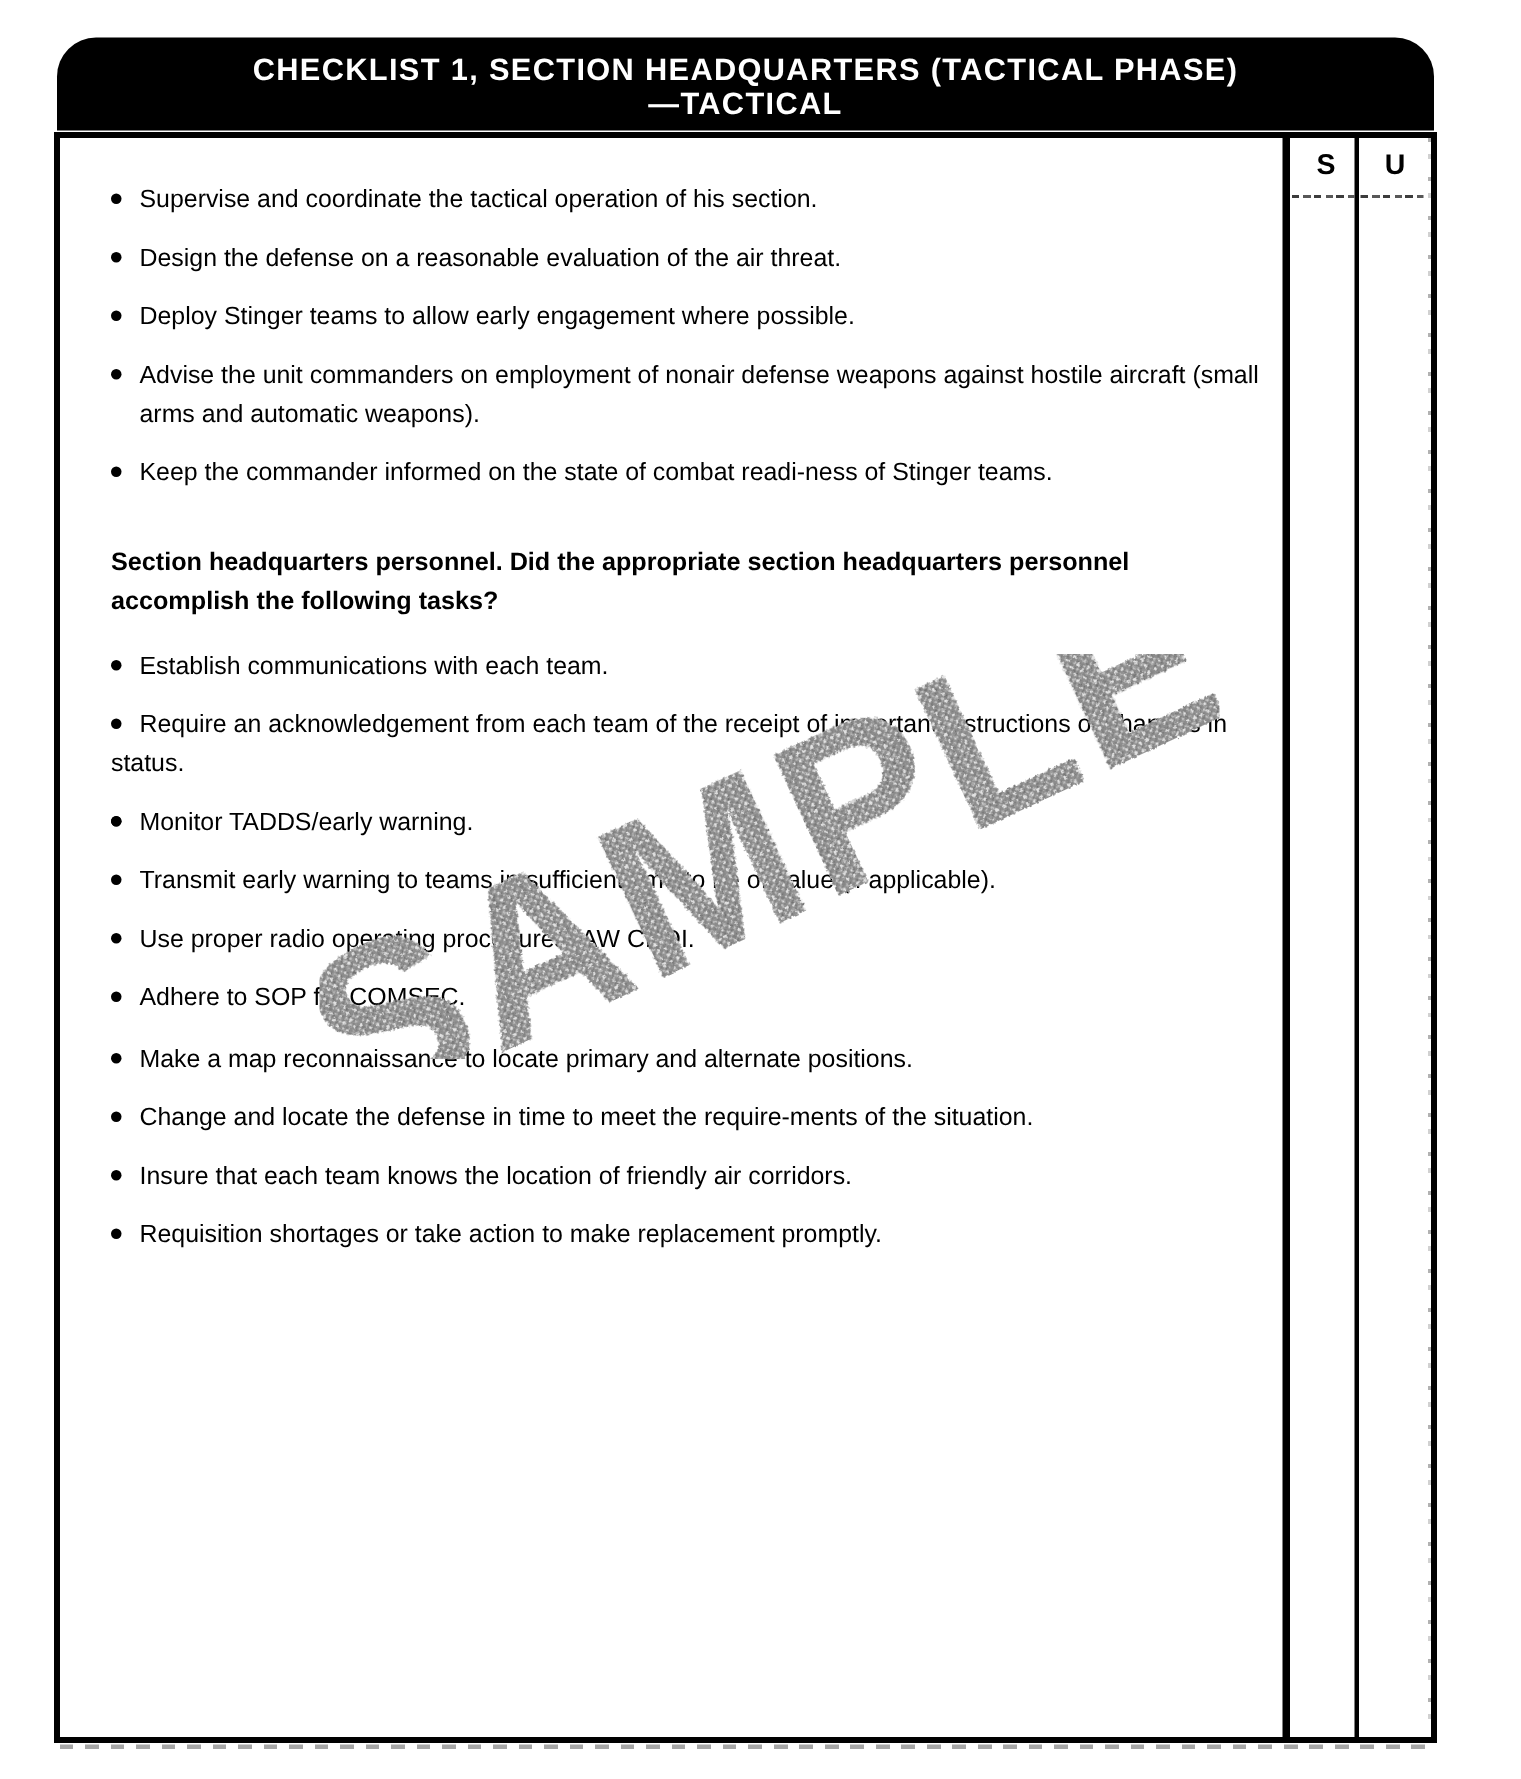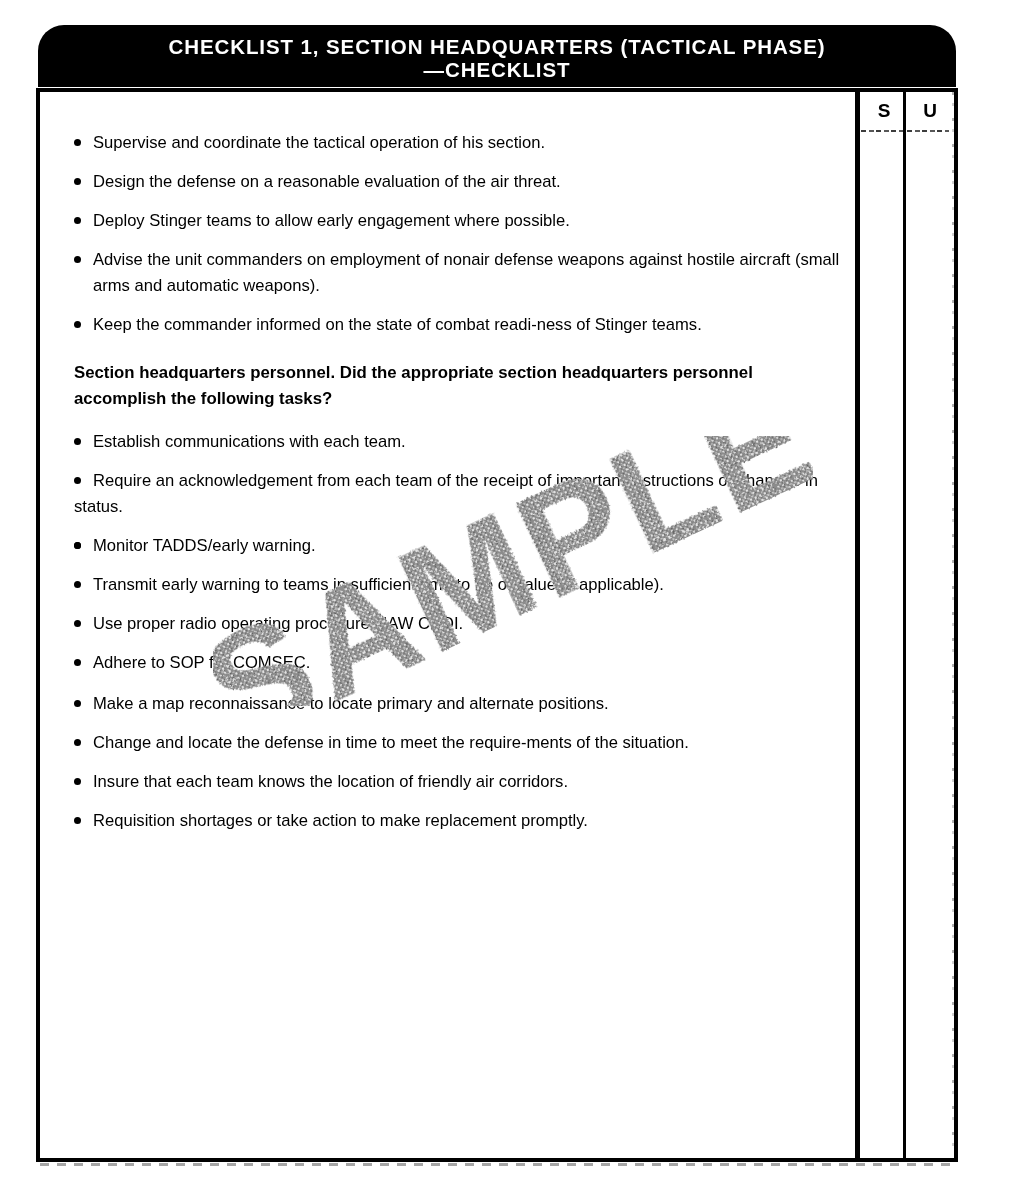--- a/index.html
+++ b/index.html
@@ -100,21 +100,21 @@
     );
     opacity: .85;
   }
   .col-underline-s { left: 821px; width: 42px; }
   .col-underline-u { left: 867px; width: 42px; }
 
   
   .content {
     position: absolute;
     left: 0;
-    top: 10px;
+    top: 0;
     width: 836px;
     height: 100%;
     box-sizing: border-box;
     padding: 28px 26px 0 34px;
   }
 
   
   .block { margin: 0; padding: 0; list-style: none; }
 
   .item {
@@ -143,21 +143,21 @@
   .item.hang .txt { display: inline; }
 
   
   .gap-sm { margin-bottom: 15px; }
 
   .section-heading {
     font-family: "Liberation Sans", sans-serif;
     font-weight: bold;
     font-size: 16.8px;
     line-height: 26px;
-    margin: 22px 0 17px 0;
+    margin: 34px 0 17px 0;
     max-width: 730px;
   }
 
   
   .watermark {
     position: absolute;
     left: 213px;
     top: 436px;
     width: 600px;
     height: 270px;
@@ -196,21 +196,21 @@
     z-index: 2;
   }
 </style>
 </head>
 <body>
 
 <div id="page">
 
   <div class="header-bar">
     <div class="header-line">CHECKLIST 1, SECTION HEADQUARTERS (TACTICAL PHASE)</div>
-    <div class="header-line">—CHECKLIST</div>
+    <div class="header-line">—TACTICAL</div>
   </div>
 
   <div class="frame">
 
     <div class="vrule vrule-s"></div>
     <div class="vrule vrule-u"></div>
 
     <div class="col-head col-head-s">S</div>
     <div class="col-head col-head-u">U</div>
 

